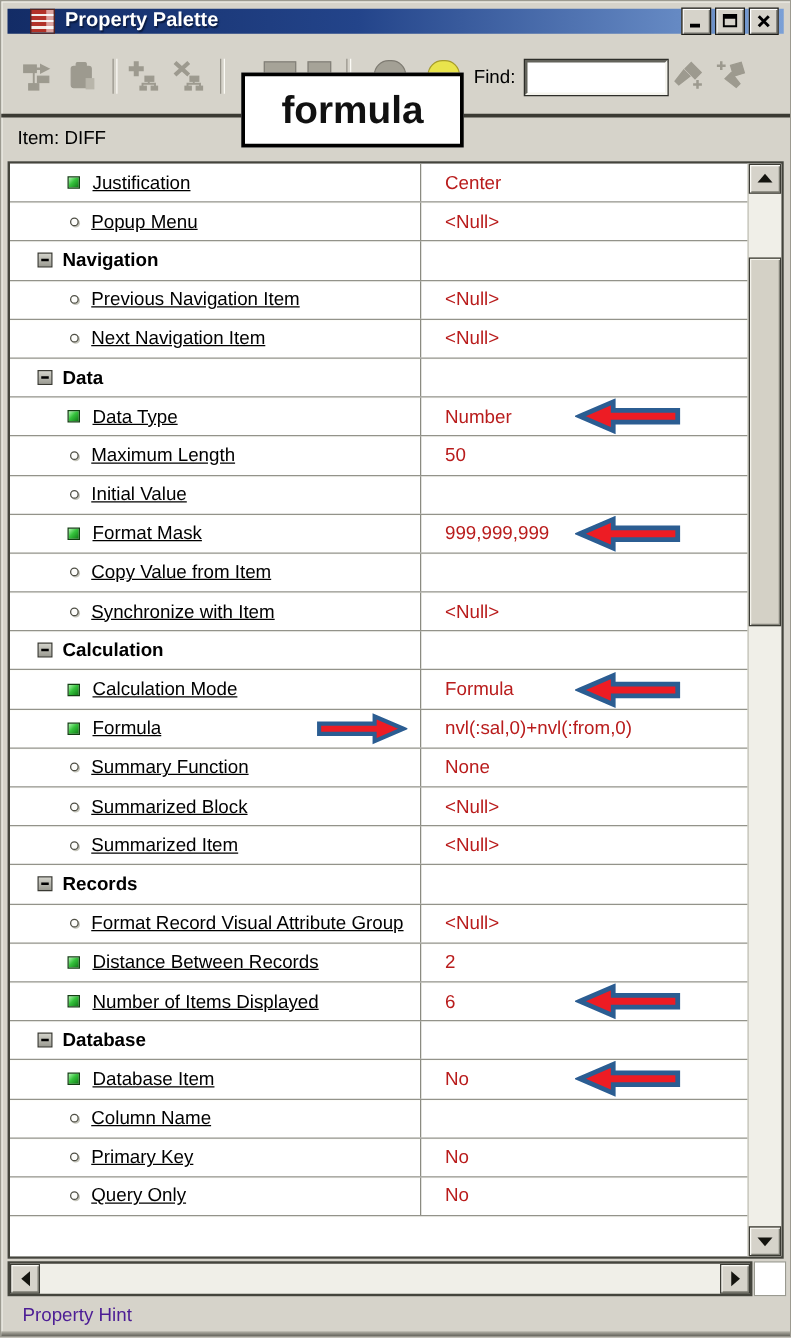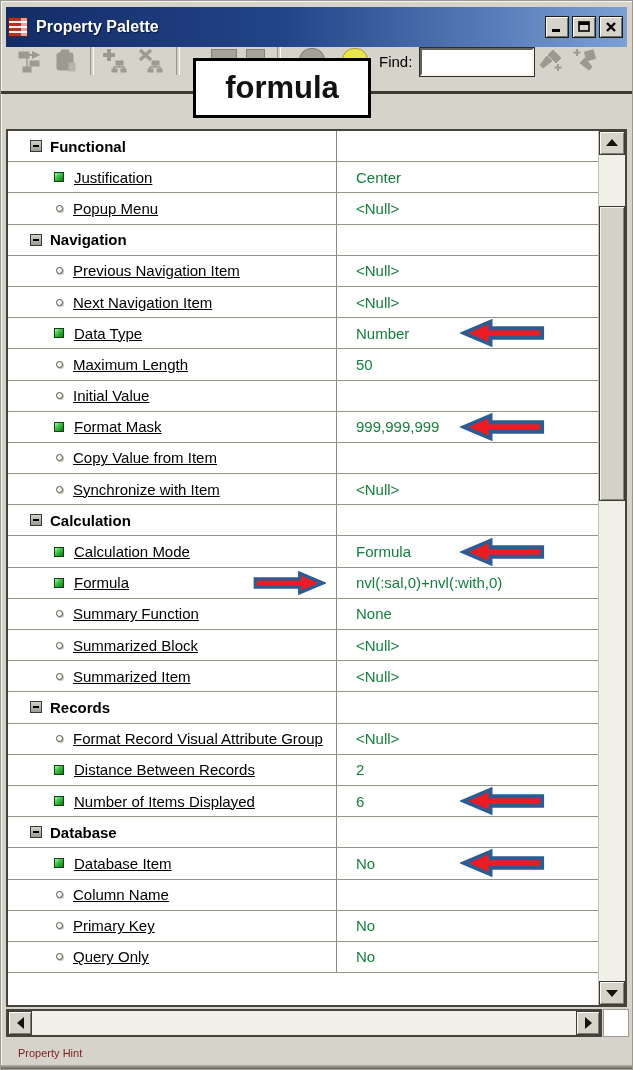--- a/index.html
+++ b/index.html
@@ -1,22 +1,22 @@
 <!DOCTYPE html>
 <html><head>
 <meta charset="utf-8">
 <style>
   html,body{margin:0;padding:0;width:633px;height:1070px;overflow:hidden;
     font-family:"Liberation Sans",sans-serif;background:#fff;}
   .window{position:absolute;inset:0;background:#d6d3ca;border:1px solid #9c9a90;
     box-shadow:inset 1px 1px 0 #f6f5ef;}
   
-  .titlebar{position:absolute;left:5px;right:5px;top:6px;height:40px;
+  .titlebar{position:absolute;left:5px;right:5px;top:6px;height:20px;
     background:linear-gradient(90deg,#132c66 0%,#23448a 45%,#7ba0d6 100%);
-    display:flex;align-items:center;padding-left:2px;box-sizing:border-box;}
+    display:flex;align-items:center;padding-left:18px;box-sizing:border-box;}
   .title-icon{width:18px;height:18px;border:1px solid #55231f;background:
     repeating-linear-gradient(180deg,#b23228 0 3px,#f4eeea 3px 5px);flex:none;
     box-shadow:inset -6px 0 0 rgba(255,255,255,.55);}
   .title-text{color:#fff;font-weight:700;font-size:16px;margin-left:8px;
     text-shadow:1px 1px 1px #0a1a40;}
   .title-controls{margin-left:auto;display:flex;gap:3px;padding-right:4px;}
   .ctrl-btn{width:22px;height:20px;background:#d6d3ca;border:1px solid #1c1c18;
     box-shadow:inset 1px 1px 0 #ffffff,inset -1px -1px 0 #70706a;
     display:flex;align-items:center;justify-content:center;}
   
@@ -39,21 +39,21 @@
     background:#fff;border:3px solid #000;z-index:60;display:flex;
     align-items:center;justify-content:center;font-weight:700;font-size:31px;color:#111;}
   
   .panel{position:absolute;left:5px;right:5px;top:128px;height:878px;
     border:2px solid #44443c;background:#fff;box-sizing:border-box;}
   .rows{position:absolute;left:0;top:0;right:26px;bottom:0;overflow:hidden;background:#fff;}
   .row{height:31.2px;display:flex;position:relative;box-sizing:border-box;
     border-bottom:1px solid #93938a;box-shadow:0 1px 0 #fdfdfa;}
   .cell{display:flex;align-items:center;overflow:hidden;white-space:nowrap;}
   .cell.name{width:328px;border-right:1px solid #8b8b81;flex:none;}
-  .cell.value{flex:1;padding-left:19px;font-size:15px;color:#15803d;}
+  .cell.value{flex:1;padding-left:19px;font-size:15px;color:#b91c1c;}
   .row .label{font-size:15px;color:#000;}
   .row.section .label{font-weight:700;margin-left:8px;}
   .row.property .label{margin-left:10px;text-decoration:underline;}
   .ind{flex:none;box-sizing:border-box;}
   .ind.minus{width:12px;height:12px;margin-left:22px;position:relative;
     background:linear-gradient(#d2d2ca,#9c9c93);border:1px solid #3a3a33;}
   .ind.minus::after{content:"";position:absolute;left:2px;top:4px;width:6px;height:2px;background:#000;}
   .ind.changed{width:10px;height:10px;margin-left:46px;
     background:linear-gradient(135deg,#aef7ae 0%,#35c23c 45%,#0f7a16 100%);
     border:1px solid #123f12;}
@@ -83,21 +83,21 @@
     box-shadow:inset 1px 1px 0 #fcfbf6,inset -1px -1px 0 #7d7d73;}
   .hbtn.left{left:0;} .hbtn.right{right:0;}
   .tri-left{width:0;height:0;border-top:6px solid transparent;border-bottom:6px solid transparent;
     border-right:7px solid #14140f;margin:5px auto 0;}
   .tri-right{width:0;height:0;border-top:6px solid transparent;border-bottom:6px solid transparent;
     border-left:7px solid #14140f;margin:5px auto 0;}
   .scroll-corner{position:absolute;left:602px;top:1008px;width:26px;height:28px;
     background:#fff;border:1px solid #9a9a90;box-sizing:border-box;}
   
   .statusbar{position:absolute;left:5px;right:5px;top:1040px;height:24px;
-    line-height:24px;padding-left:12px;font-size:11px;color:#7f1d1d;}
+    line-height:24px;padding-left:12px;font-size:15px;color:#4c1d95;}
   .bottom-edge{position:absolute;left:0;right:0;bottom:0;height:4px;
     background:linear-gradient(#b6b4aa,#63625a);}
   .gicon{fill:#9d9a8f;stroke:#9d9a8f;}
 </style>
 </head>
 <body>
 
 <div class="window">
 
   <div class="titlebar">
@@ -178,34 +178,26 @@
     <div class="tb-abs" style="left:565px">
       <svg width="28" height="28" class="gicon">
         <path d="M12 6 l8 -4 4 8 -8 4 z" transform="rotate(10 16 8)"></path>
           <path d="M13 11 l7 9 -3 3 -9 -7 z"></path>
         <path d="M5 2 v7 M1.5 5.5 h7" fill="none" stroke-width="2"></path>
       </svg>
     </div>
   </div>
   <div class="toolbar-divider"></div>
 
+  <div class="item-bar">Item: DIFF</div>
 
   <div class="overlay-box">formula</div>
 
   <div class="panel">
     <div class="rows">
-        <div class="row section">
-          <div class="cell name">
-            <span class="ind minus"></span>
-            <span class="label">Functional</span>
-          </div>
-          <div class="cell value">
-            <span></span>
-          </div>
-        </div>
         <div class="row property">
           <div class="cell name">
             <span class="ind changed"></span>
             <span class="label">Justification</span>
           </div>
           <div class="cell value">
             <span>Center</span>
           </div>
         </div>
         <div class="row property">
@@ -237,20 +229,29 @@
         </div>
         <div class="row property">
           <div class="cell name">
             <span class="ind default"></span>
             <span class="label">Next Navigation Item</span>
           </div>
           <div class="cell value">
             <span>&lt;Null&gt;</span>
           </div>
         </div>
+        <div class="row section">
+          <div class="cell name">
+            <span class="ind minus"></span>
+            <span class="label">Data</span>
+          </div>
+          <div class="cell value">
+            <span></span>
+          </div>
+        </div>
         <div class="row property">
           <div class="cell name">
             <span class="ind changed"></span>
             <span class="label">Data Type</span>
           </div>
           <div class="cell value">
             <span>Number</span>
           </div>
           <svg viewBox="0 0 90 30" width="86" height="29" class="arrow left">
             <polygon points="4,15 32,3 32,10 86,10 86,20 32,20 32,27" fill="#ed1c24" stroke="#2b5d92" stroke-width="4" stroke-linejoin="miter"></polygon>
@@ -324,21 +325,21 @@
           <svg viewBox="0 0 90 30" width="86" height="29" class="arrow left">
             <polygon points="4,15 32,3 32,10 86,10 86,20 32,20 32,27" fill="#ed1c24" stroke="#2b5d92" stroke-width="4" stroke-linejoin="miter"></polygon>
           </svg>
         </div>
         <div class="row property">
           <div class="cell name">
             <span class="ind changed"></span>
             <span class="label">Formula</span>
           </div>
           <div class="cell value">
-            <span>nvl(:sal,0)+nvl(:with,0)</span>
+            <span>nvl(:sal,0)+nvl(:from,0)</span>
           </div>
           <svg viewBox="0 0 90 30" width="74" height="26" class="arrow right">
             <polygon points="86,15 58,3 58,10 4,10 4,20 58,20 58,27" fill="#ed1c24" stroke="#2b5d92" stroke-width="4" stroke-linejoin="miter"></polygon>
           </svg>
         </div>
         <div class="row property">
           <div class="cell name">
             <span class="ind default"></span>
             <span class="label">Summary Function</span>
           </div>

